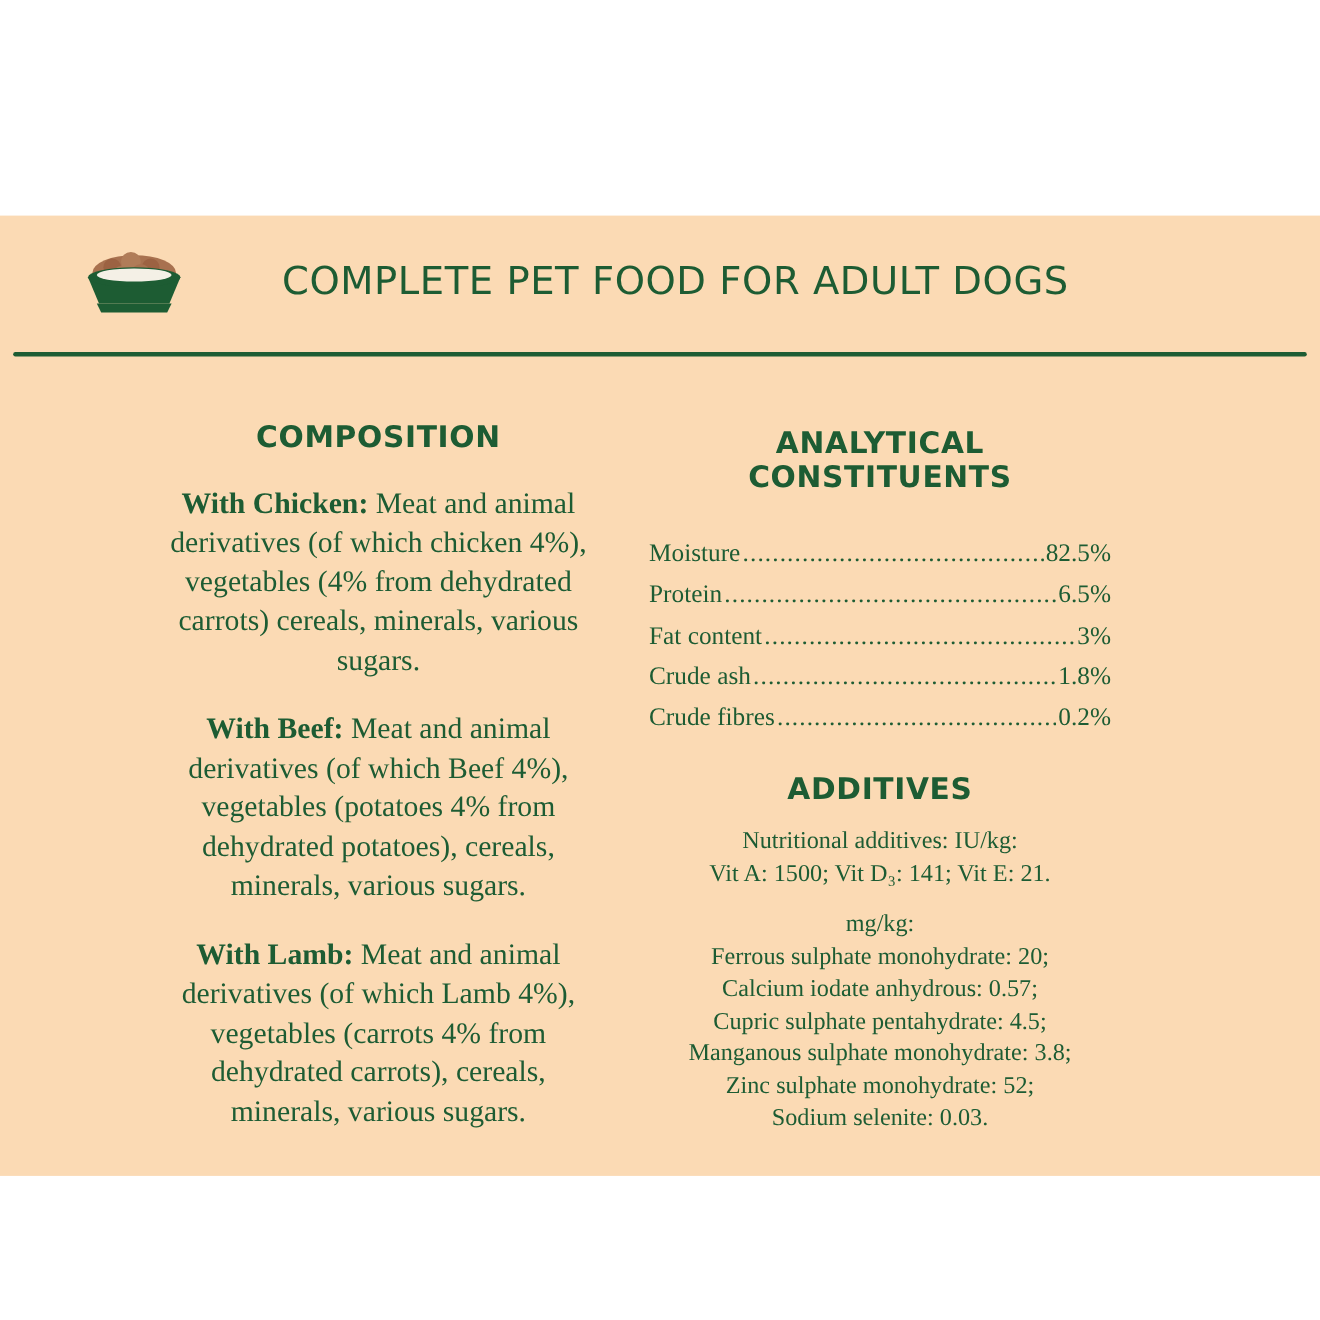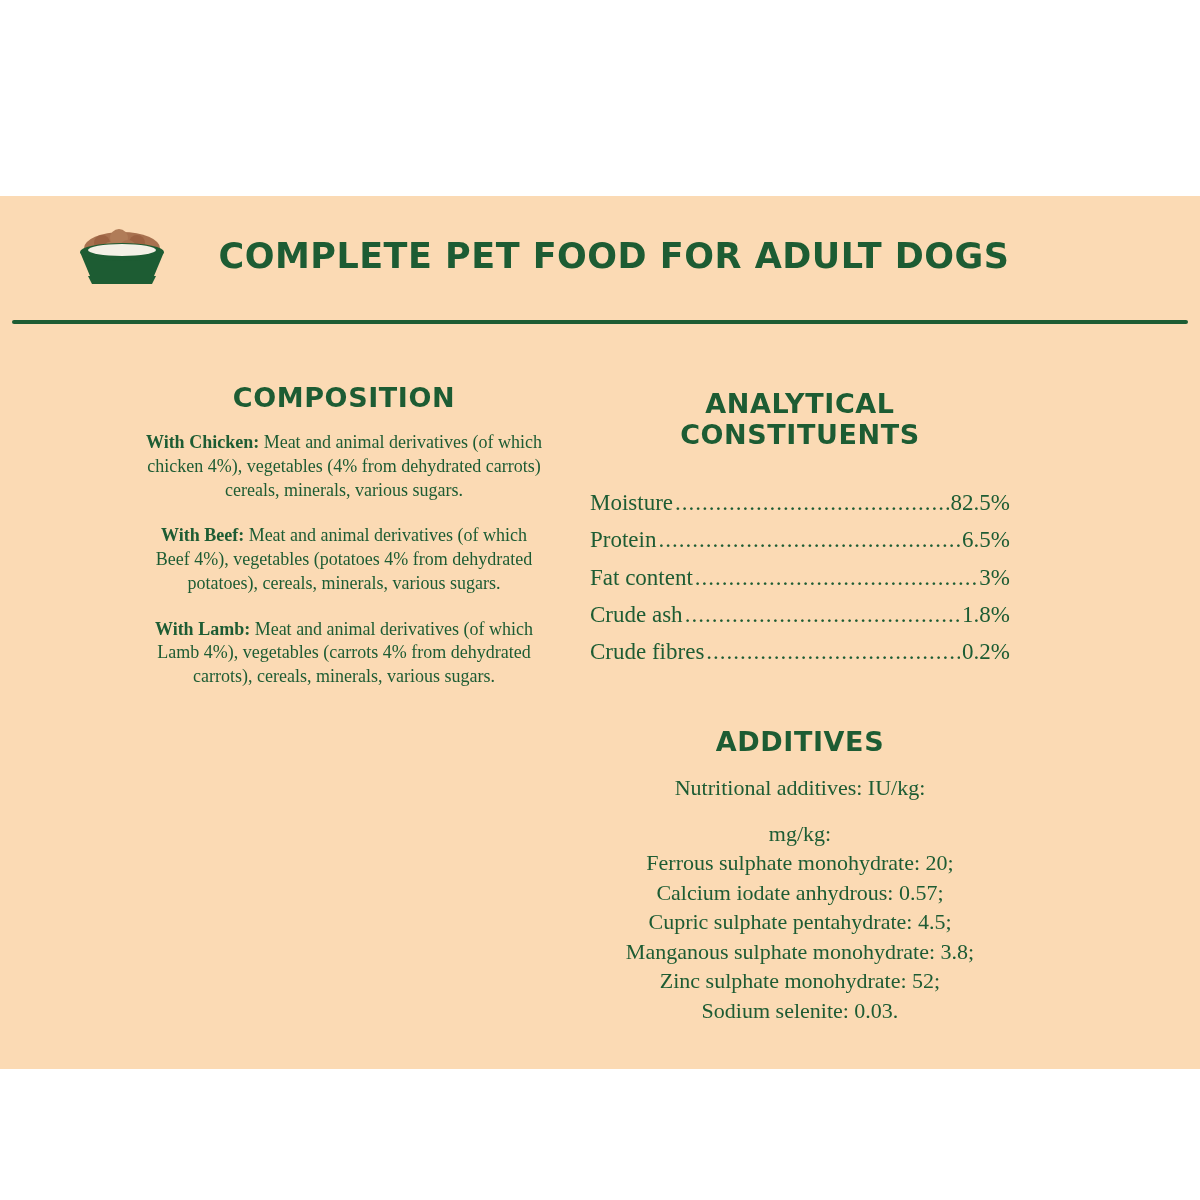--- a/index.html
+++ b/index.html
@@ -42,21 +42,21 @@
     width: 112px;
     height: 64px;
   }
   .header-title {
     position: absolute;
     left: 0;
     top: 40px;
     width: 1200px;
     text-align: center;
     font-family: "DejaVu Sans", sans-serif;
-    font-weight: bold;
+    font-weight: normal;
     font-size: 35px;
     letter-spacing: 0.5px;
     color: #1d5c33;
     padding-left: 28px;
     box-sizing: border-box;
   }
   .rule {
     position: absolute;
     left: 12px;
     top: 124px;
@@ -85,21 +85,21 @@
   h2.section-title {
     margin: 0 0 16px 0;
     font-family: "DejaVu Sans", sans-serif;
     font-weight: bold;
     font-size: 27px;
     letter-spacing: 0.6px;
     color: #1d5c33;
     line-height: 1.15;
   }
   .comp-block {
-    font-size: 18px;
+    font-size: 27px;
     line-height: 1.32;
     margin-bottom: 22px;
     text-align: center;
   }
   .comp-block .lead {
     font-weight: bold;
   }
   
   .analytical {
     margin-top: 34px;
@@ -119,21 +119,21 @@
   .a-dots {
     flex: 1 1 auto;
     overflow: hidden;
     white-space: nowrap;
     margin: 0 2px;
     letter-spacing: 1px;
   }
   .a-val { flex: 0 0 auto; }
   
   .additives {
-    margin-top: 56px;
+    margin-top: 32px;
   }
   .add-group {
     font-size: 22px;
     line-height: 1.34;
   }
   .add-gap { height: 16px; }
   
 </style>
 </head>
 <body>
@@ -207,20 +207,21 @@
           <span class="a-label">Crude fibres</span>
           <span class="a-dots">................................................................</span>
           <span class="a-val">0.2%</span>
         </div>
       </div>
 
       <div class="additives">
         <h2 class="section-title">ADDITIVES</h2>
         <div class="add-group">
           <div>Nutritional additives: IU/kg:</div>
+          <div>Vit A: 1500; Vit D₃: 141; Vit E: 21.</div>
         </div>
         <div class="add-gap"></div>
         <div class="add-group">
           <div>mg/kg:</div>
           <div>Ferrous sulphate monohydrate: 20;</div>
           <div>Calcium iodate anhydrous: 0.57;</div>
           <div>Cupric sulphate pentahydrate: 4.5;</div>
           <div>Manganous sulphate monohydrate: 3.8;</div>
           <div>Zinc sulphate monohydrate: 52;</div>
           <div>Sodium selenite: 0.03.</div>

